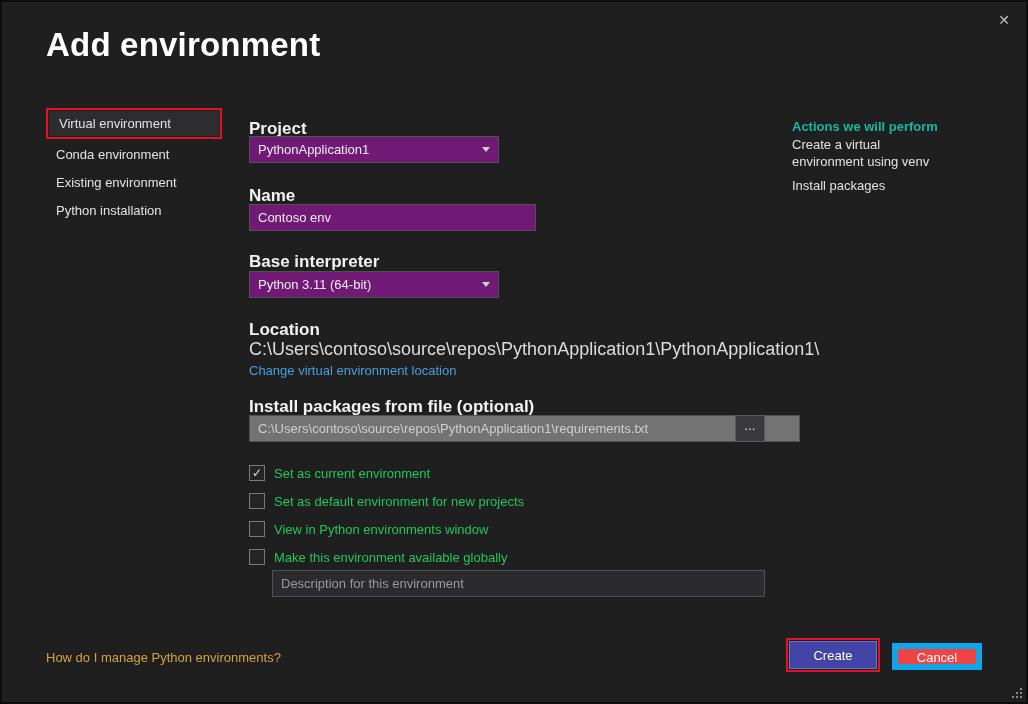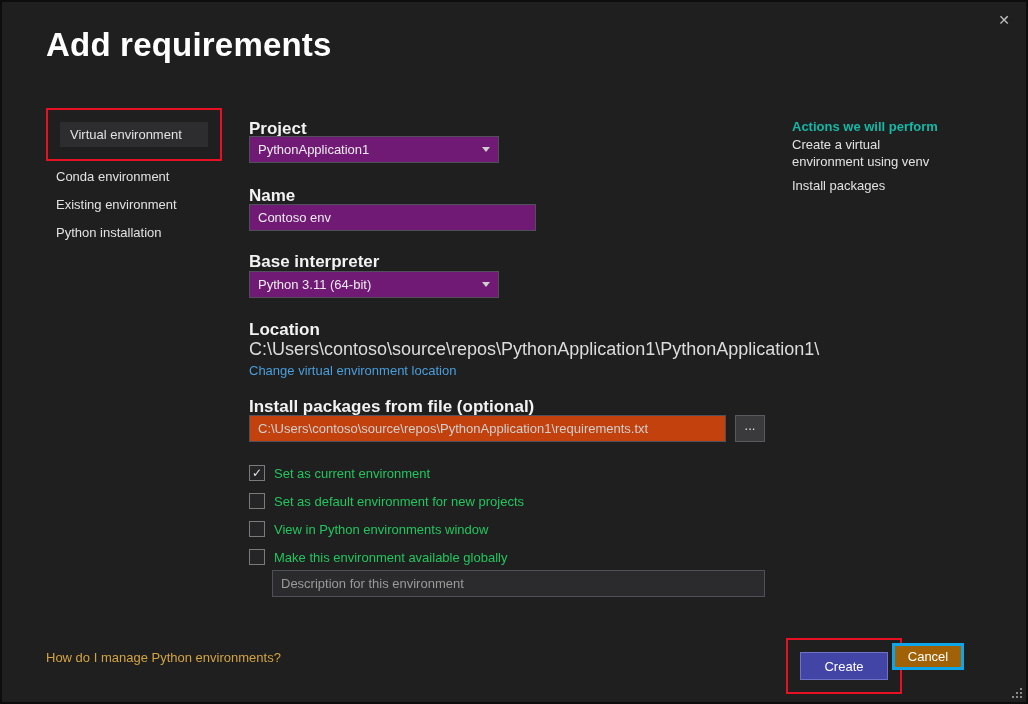--- a/index.html
+++ b/index.html
@@ -6,21 +6,21 @@
   *{box-sizing:border-box;font-family:"Liberation Sans","DejaVu Sans",sans-serif;}
   .dialog{
     position:relative;width:1028px;height:704px;background:#1f1f1f;
     border:2px solid #0d0d0d;overflow:hidden;color:#e8e8e8;
   }
   .abs{position:absolute;}
   .title{font-size:33px;font-weight:600;color:#ffffff;letter-spacing:.2px;}
   .close{color:#c0c0c0;font-size:14px;cursor:pointer;line-height:1;}
 
   
-  .red-box{border:2px solid #e81123;padding:12px;}
+  .red-box{border:2px solid #e81123;padding:1px;}
   .sidebar-item{font-size:13px;color:#e2e2e2;padding:5px 10px;cursor:pointer;white-space:nowrap;}
   .sidebar-item.selected{background:#2d2d30;}
 
   
   .field-label{font-size:17px;font-weight:700;color:#f2f2f2;}
   .txt{font-size:18px;color:#dcdcdc;}
   .input, .combo{
     background:#701a75;border:1px solid #50505a;color:#ececec;
     font-size:13px;height:27px;padding:4px 8px;outline:none;
   }
@@ -40,31 +40,31 @@
   .cblabel{font-size:13px;color:#22c55e;}
   .input::placeholder{color:#9a9a9a;}
 
   
   .panel-title{font-size:13px;font-weight:700;color:#14b8a6;}
   .panel-item{font-size:13px;color:#e2e2e2;line-height:1.3;}
 
   
   .btn{font-size:13px;height:27px;cursor:pointer;color:#ffffff;}
   .btn-create{background:#4245a5;border:1px solid #6e71c8;width:88px;height:28px;}
-  .btn-cancel{background:#a16207;border:3px solid #0ea5e9;width:72px;}
+  .btn-cancel{background:#ef4444;border:6px solid #0ea5e9;width:90px;}
   .grip{cursor:nwse-resize;}
 </style>
 </head>
 <body>
 
 <div class="dialog">
 
   <span class="abs close" style="right:16px;top:11px;">✕</span>
 
-  <h1 class="abs title" style="left:44px;top:24px;margin:0;">Add requirements</h1>
+  <h1 class="abs title" style="left:44px;top:24px;margin:0;">Add environment</h1>
 
   <nav class="abs" style="left:44px;top:106px;width:185px;">
     <div class="red-box" style="width:176px;">
       <div class="sidebar-item selected">
         <span>Virtual environment</span>
       </div>
     </div>
     <div class="sidebar-item" style="margin-top:3px;">
       <span>Conda environment</span>
     </div>
@@ -89,21 +89,21 @@
   <div class="abs combo" style="left:247px;top:269px;width:250px;">
     <span>Python 3.11 (64-bit)</span>
     <span class="chev"></span>
   </div>
 
   <label class="abs field-label" style="left:247px;top:318px;font-weight:600;">Location</label>
   <div class="abs txt" style="left:247px;top:337px;">C:\Users\contoso\source\repos\PythonApplication1\PythonApplication1\</div>
   <a class="abs link" style="left:247px;top:361px;">Change virtual environment location</a>
 
   <label class="abs field-label" style="left:247px;top:395px;">Install packages from file (optional)</label>
-  <input class="abs input" style="left: 247px; top: 413px; width: 477px; color: rgb(207, 207, 207); background: #c2410c;" value="C:\Users\contoso\source\repos\PythonApplication1\requirements.txt">
+  <input class="abs input" style="left: 247px; top: 413px; width: 551px; color: rgb(207, 207, 207); background: #737373;" value="C:\Users\contoso\source\repos\PythonApplication1\requirements.txt">
   <button class="abs browse" style="left:733px;top:413px;">...</button>
 
   <div class="abs cbrow" style="left:247px;top:463px;">
     <span class="cbox">✓</span>
     <span class="cblabel">Set as current environment</span>
   </div>
   <div class="abs cbrow" style="left:247px;top:491px;">
     <span class="cbox"></span>
     <span class="cblabel">Set as default environment for new projects</span>
   </div>

